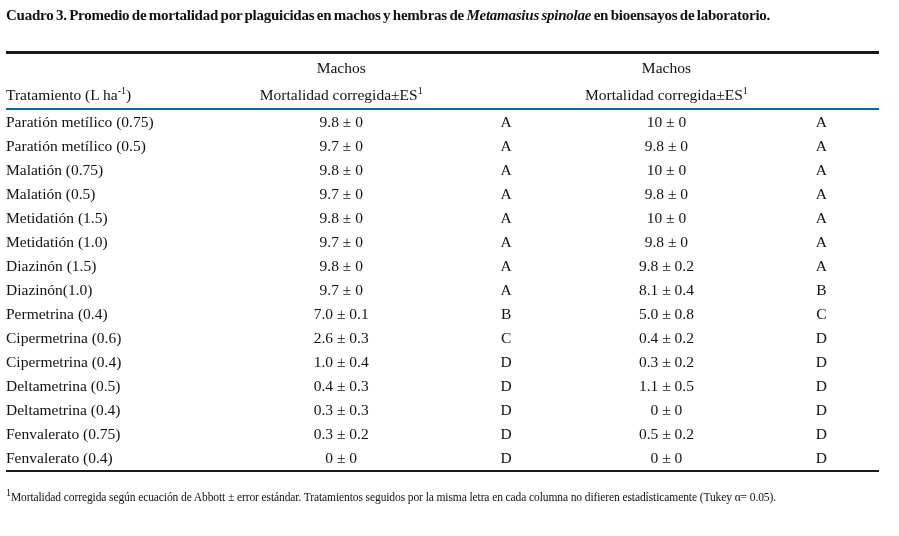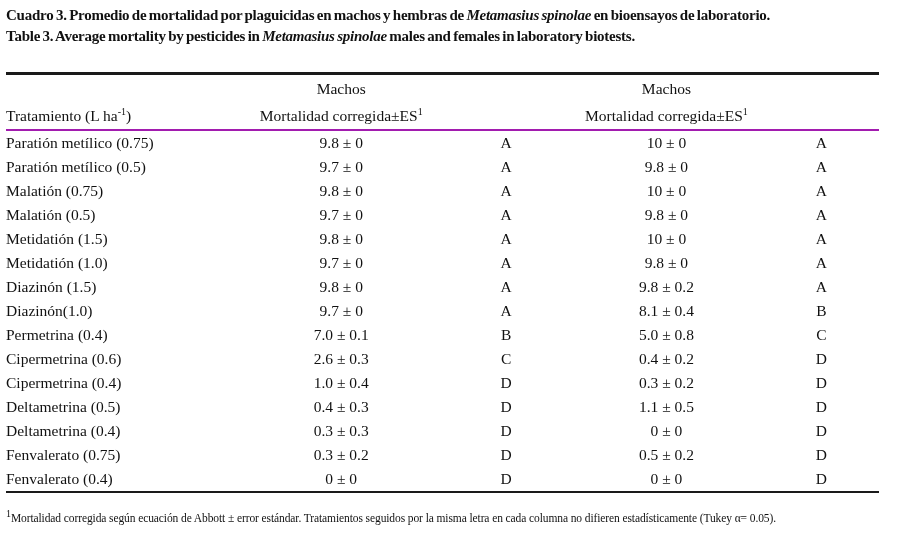--- a/index.html
+++ b/index.html
@@ -28,21 +28,21 @@
   }
   table.mortality {
     width: 100%;
     border-collapse: collapse;
     table-layout: fixed;
     margin-top: 25px;
     border-top: 3px solid #1a1a1a;
     border-bottom: 2px solid #1a1a1a;
   }
   table.mortality thead tr.column-headers td {
-    border-bottom: 2px solid #a21caf;
+    border-bottom: 2px solid #0369a1;
   }
   table.mortality td {
     padding: 0;
     font-size: 15.5px;
     vertical-align: middle;
     white-space: nowrap;
     overflow: visible;
   }
   table.mortality thead td { height: 27px; }
   table.mortality tbody td { height: 24px; }
@@ -61,21 +61,20 @@
     white-space: nowrap;
   }
 </style>
 </head>
 <body>
 
 <div class="page">
 
   <div class="title-line"><span>Cuadro 3. Promedio de mortalidad por plaguicidas en machos y hembras de </span><i>Metamasius spinolae</i><span> en bioensayos de laboratorio.</span></div>
 
-  <div class="title-line"><span>Table 3. Average mortality by pesticides in </span><i>Metamasius spinolae</i><span> males and females in laboratory biotests.</span></div>
 
   <table class="mortality">
     <colgroup>
       <col style="width:26.7%">
       <col style="width:23.4%">
       <col style="width:14.4%">
       <col style="width:22.3%">
       <col style="width:13.2%">
     </colgroup>
     <thead>

